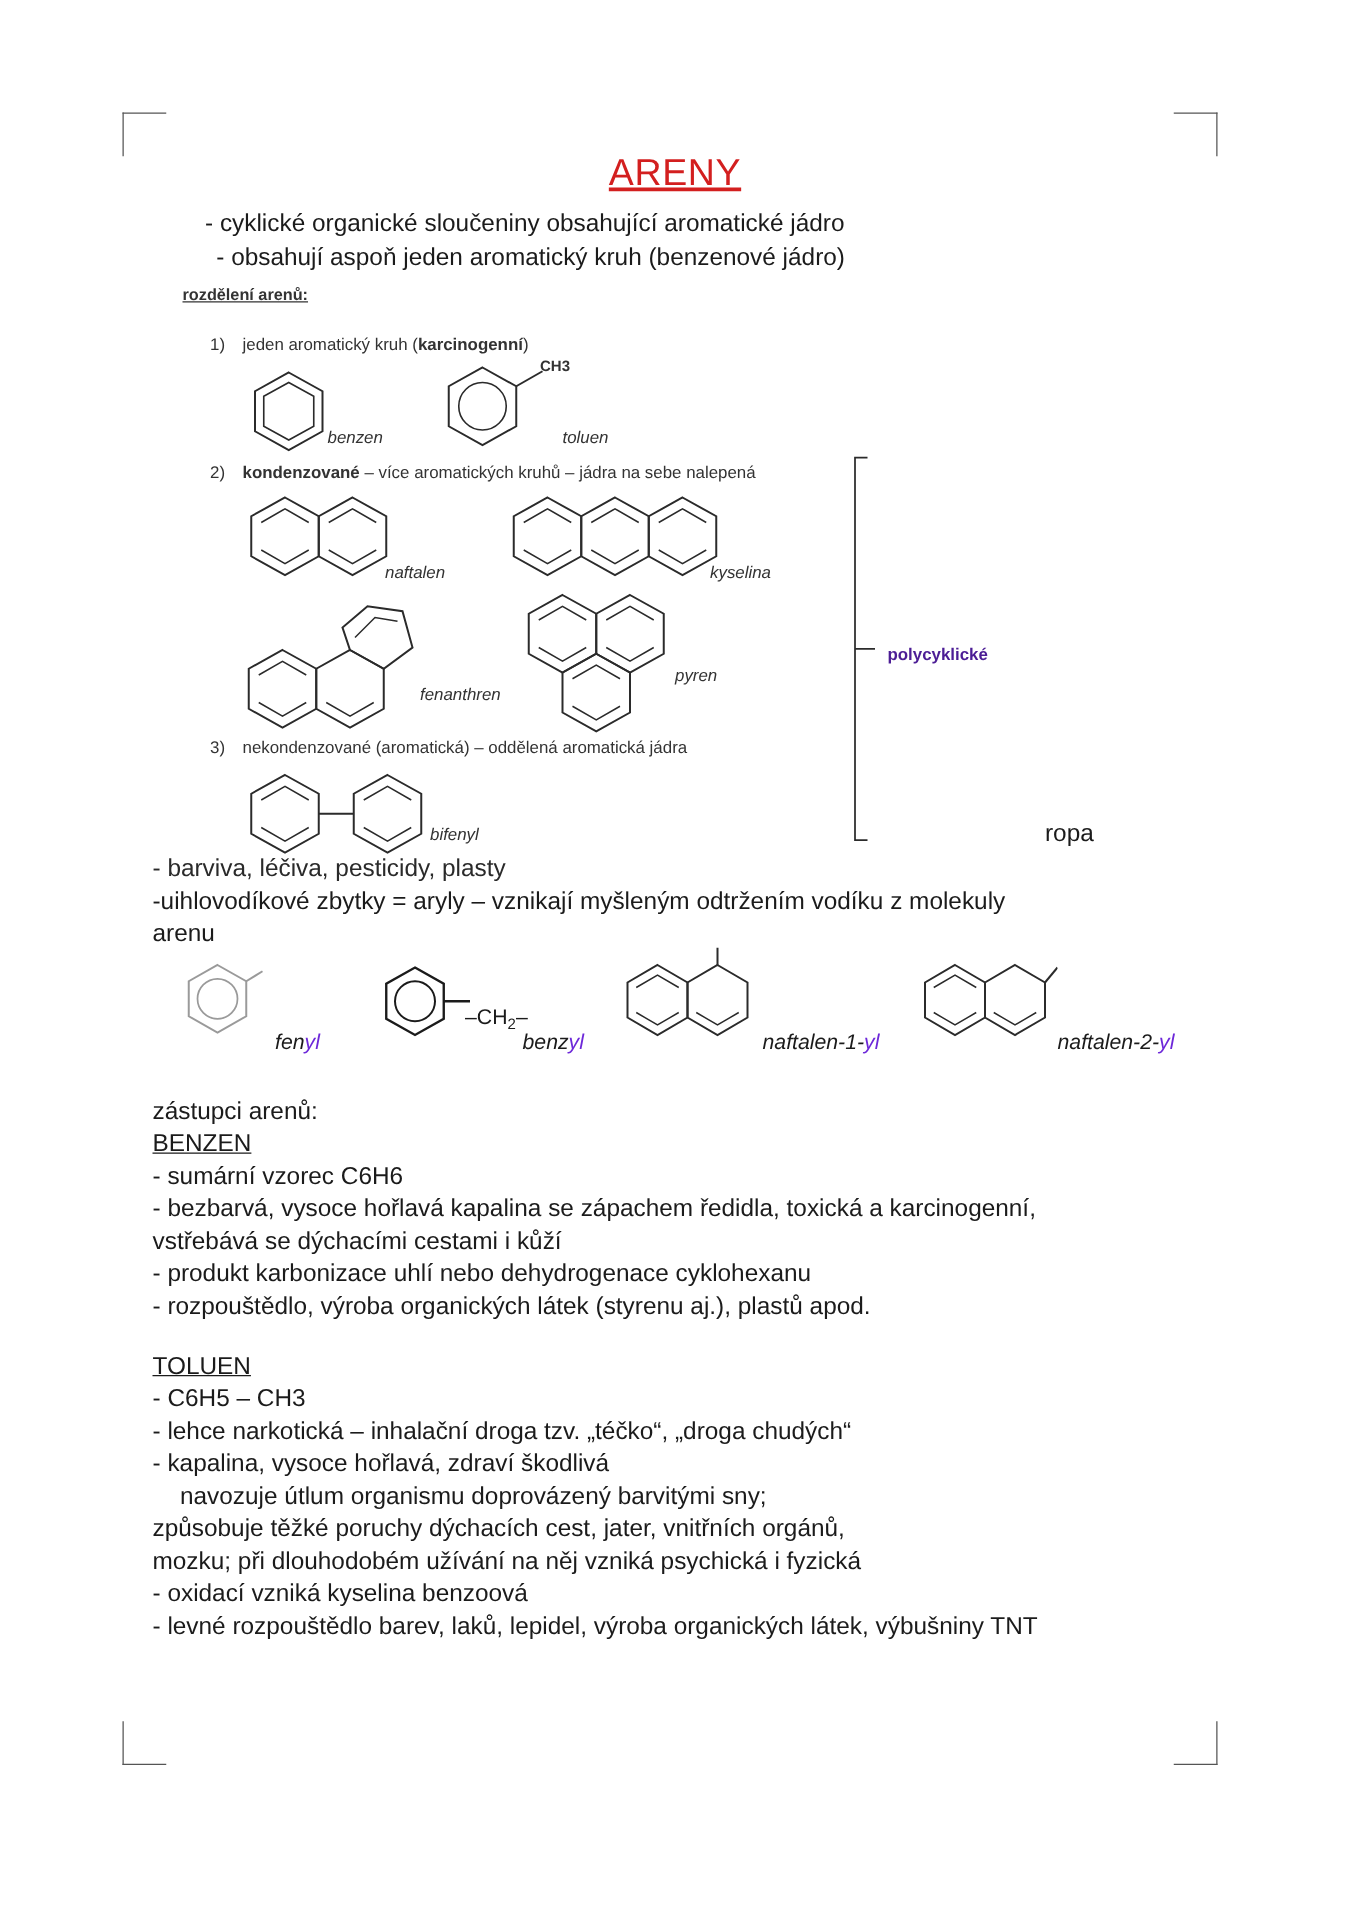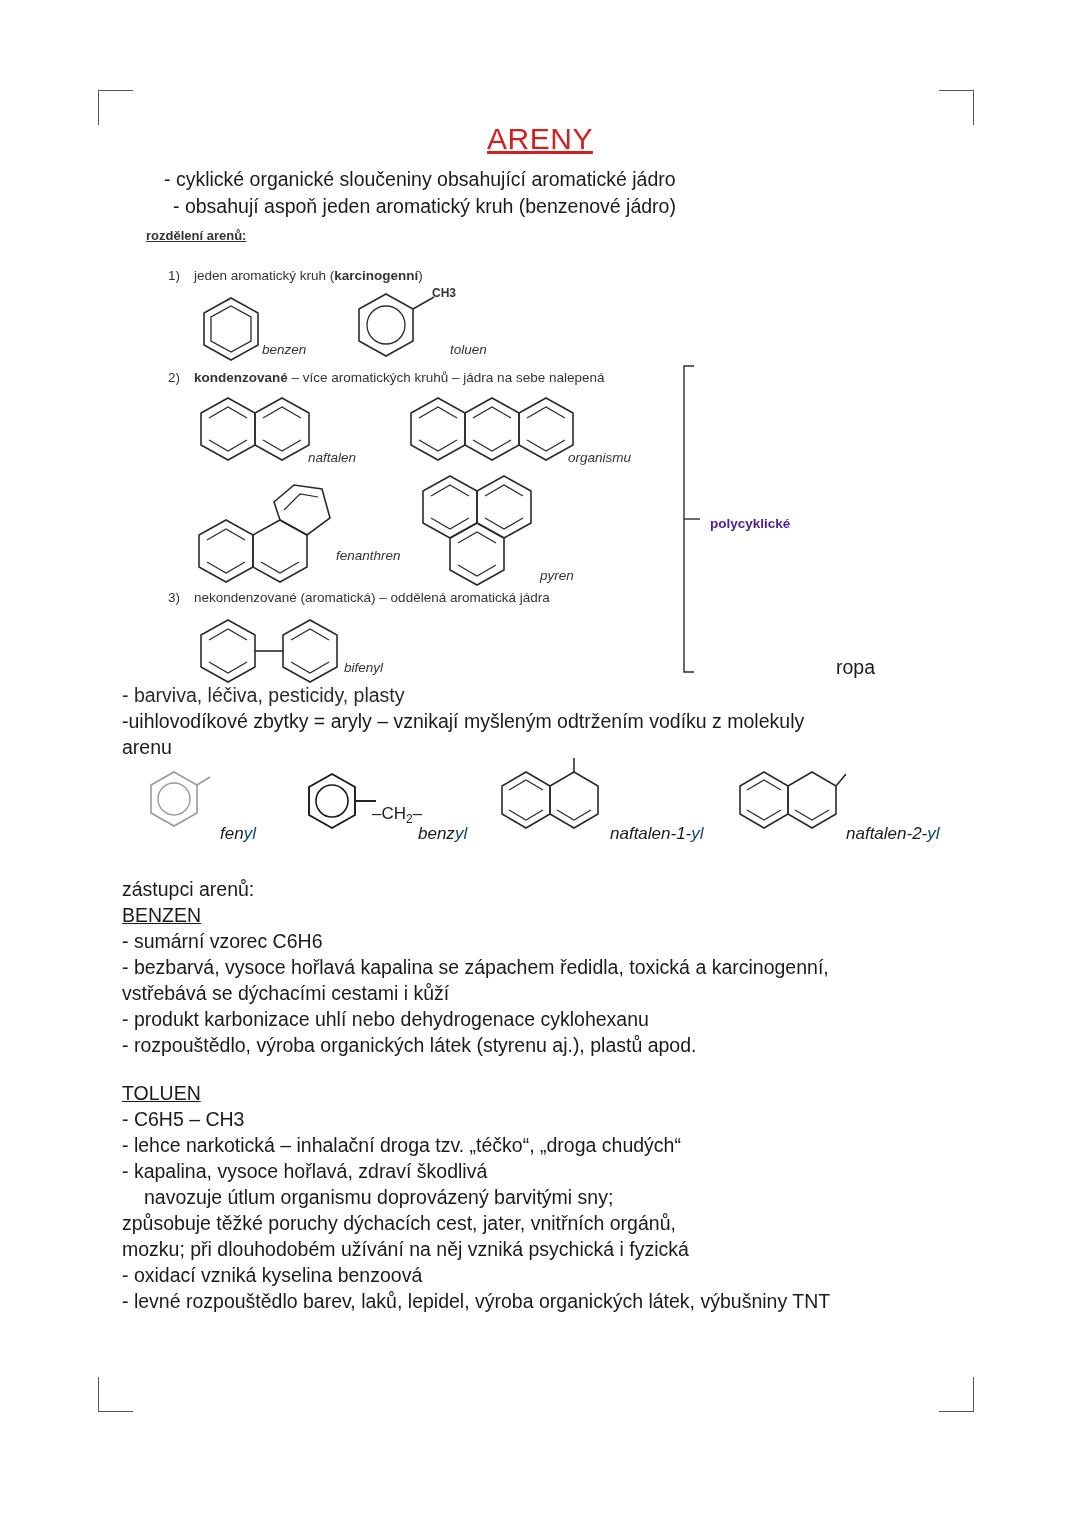--- a/index.html
+++ b/index.html
@@ -117,21 +117,21 @@
     top: 760px;
     left: 140px;
     width: 830px;
     height: 90px;
   }
   .aryl-label {
     font-size: 17px;
     font-style: italic;
     color: #1b1b1b;
   }
-  .aryl-label .red { color: #0c4a6e; }
+  .aryl-label .red { color: #6d28d9; }
 
   .main-text {
     position: absolute;
     top: 876px;
     left: 122px;
     width: 880px;
   }
   .main-text .u { text-decoration: underline; }
   .main-text .gap { height: 22px; }
   .main-text .ind { padding-left: 22px; }
@@ -202,21 +202,21 @@
       </g>
       <g fill="none" stroke="#2b2b2b" stroke-width="1.2">
         <polyline points="11,24 30,13 49,24"></polyline>
         <polyline points="11,46 30,57 49,46"></polyline>
         <polyline points="65,24 84,13 103,24"></polyline>
         <polyline points="65,46 84,57 103,46"></polyline>
         <polyline points="119,24 138,13 157,24"></polyline>
         <polyline points="119,46 138,57 157,46"></polyline>
       </g>
     </svg>
-    <div class="cap abs" style="top:222px; left:428px;">organismu</div>
+    <div class="cap abs" style="top:222px; left:428px;">kyselina</div>
 
     <svg class="abs" style="top:252px; left:56px;" width="140" height="106" viewBox="0 0 140 106">
       <g fill="none" stroke="#2b2b2b" stroke-width="1.6">
         <polygon points="30,40 57,55 57,87 30,102 3,87 3,55"></polygon>
         <polygon points="84,40 111,55 111,87 84,102 57,87 57,55"></polygon>
         <polygon points="84,40 111,55 134,38 126,9 98,5 78,22"></polygon>
       </g>
       <g fill="none" stroke="#2b2b2b" stroke-width="1.2">
         <polyline points="11,60 30,49 49,60"></polyline>
         <polyline points="11,82 30,93 49,82"></polyline>
@@ -234,21 +234,21 @@
       </g>
       <g fill="none" stroke="#2b2b2b" stroke-width="1.2">
         <polyline points="15,28 34,17 53,28"></polyline>
         <polyline points="15,50 34,61 53,50"></polyline>
         <polyline points="69,28 88,17 107,28"></polyline>
         <polyline points="69,50 88,61 107,50"></polyline>
         <polyline points="42,75 61,64 80,75"></polyline>
         <polyline points="42,97 61,108 80,97"></polyline>
       </g>
     </svg>
-    <div class="cap abs" style="top:340px; left:400px;text-align:right;">pyren</div>
+    <div class="cap abs" style="top:305px; left:400px;text-align:right;">pyren</div>
 
     <svg class="abs" style="top:136px; left:540px;" width="30" height="310" viewBox="0 0 30 310">
       <path d="M14 2 L4 2 L4 308 L14 308" fill="none" stroke="#2b2b2b" stroke-width="1.4"></path>
       <line x1="4" y1="155" x2="20" y2="155" stroke="#2b2b2b" stroke-width="1.4"></line>
     </svg>
     <div class="cap-b abs" style="top:288px; left:570px;">polycyklické</div>
 
     <div class="fig-item abs" style="top:362px; left:28px;">
       <span class="fig-num">3)</span><span>nekondenzované (aromatická) – oddělená aromatická jádra</span>
     </div>

